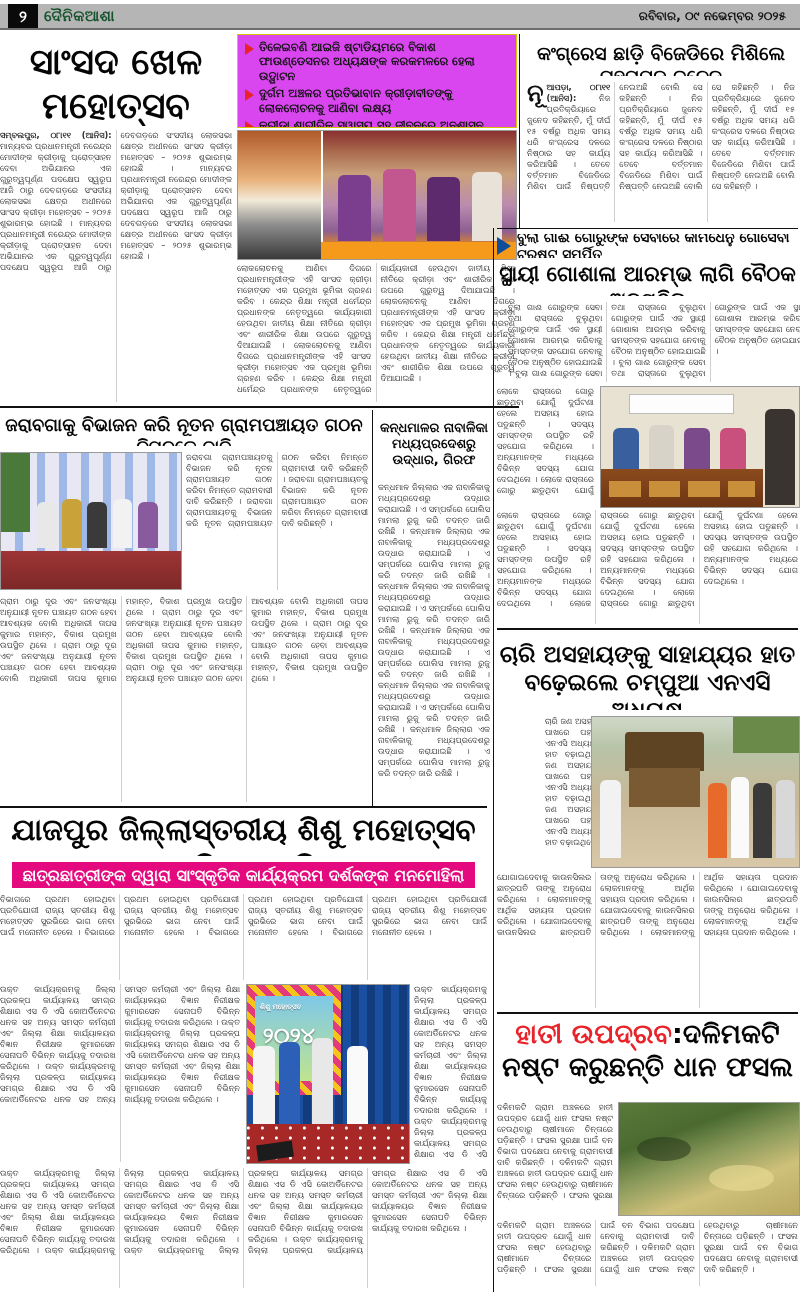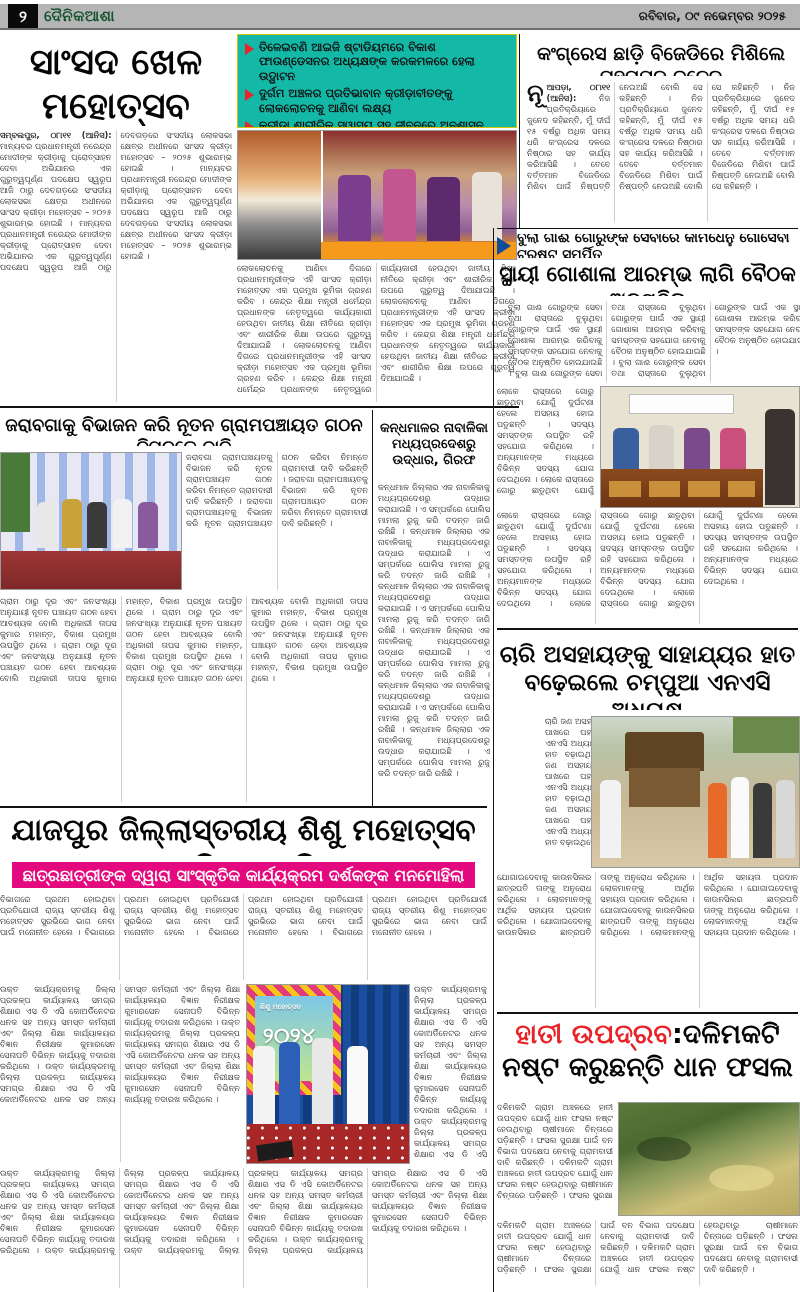--- a/index.html
+++ b/index.html
@@ -13,21 +13,21 @@
   .masthead{position:absolute;left:44px;top:0;height:24px;display:flex;align-items:center;
             font-weight:bold;font-size:15px;color:#14532d;letter-spacing:.5px;}
   .dateline-top{position:absolute;right:14px;top:0;height:24px;display:flex;align-items:center;
             font-size:12px;font-weight:bold;color:#111;}
   
   .hl{font-weight:bold;color:#050505;text-align:center;overflow:hidden;line-height:1.22;}
   .kicker{display:flex;align-items:center;gap:6px;font-weight:bold;color:#050505;overflow:hidden;}
   .tri-blue{width:0;height:0;border-left:14px solid #0f4c9c;border-top:9px solid transparent;border-bottom:9px solid transparent;flex:0 0 auto;}
   .tri-red{width:0;height:0;border-left:9px solid #e8232a;border-top:6px solid transparent;border-bottom:6px solid transparent;flex:0 0 auto;margin-top:3px;}
   
-  .ybox{background:#14b8a6;border:1px solid #d8c400;padding:5px 7px;display:flex;flex-direction:column;gap:3px;overflow:hidden;}
+  .ybox{background:#d946ef;border:1px solid #d8c400;padding:5px 7px;display:flex;flex-direction:column;gap:3px;overflow:hidden;}
   .ybox .b{display:flex;gap:5px;font-weight:bold;font-size:11.5px;line-height:1.25;color:#111;}
   
   .body{font-size:8.2px;line-height:1.34;text-align:justify;color:#2a2a2a;overflow:hidden;
         column-gap:9px;column-rule:1px solid #cfcfcf;word-break:break-word;}
   .c1{column-count:1}.c2{column-count:2}.c3{column-count:3}.c4{column-count:4}
   .dropcap::first-letter{font-size:24px;font-weight:bold;float:left;line-height:.9;margin:1px 3px 0 0;color:#111;}
   .dl{font-weight:bold;}
   
   .vrule{position:absolute;width:1px;background:#111;}
   .hrule{position:absolute;height:2px;background:#111;}

